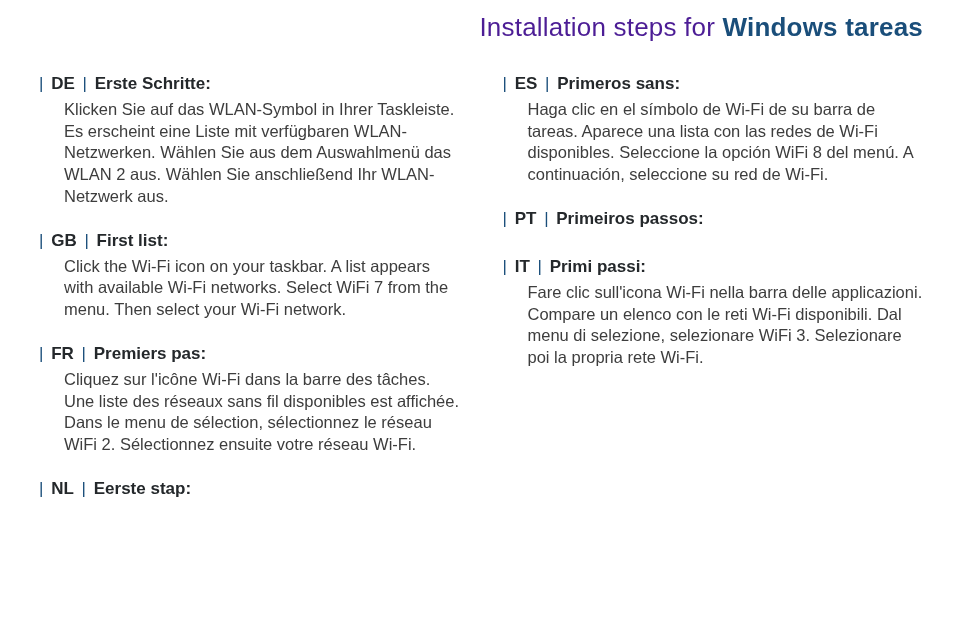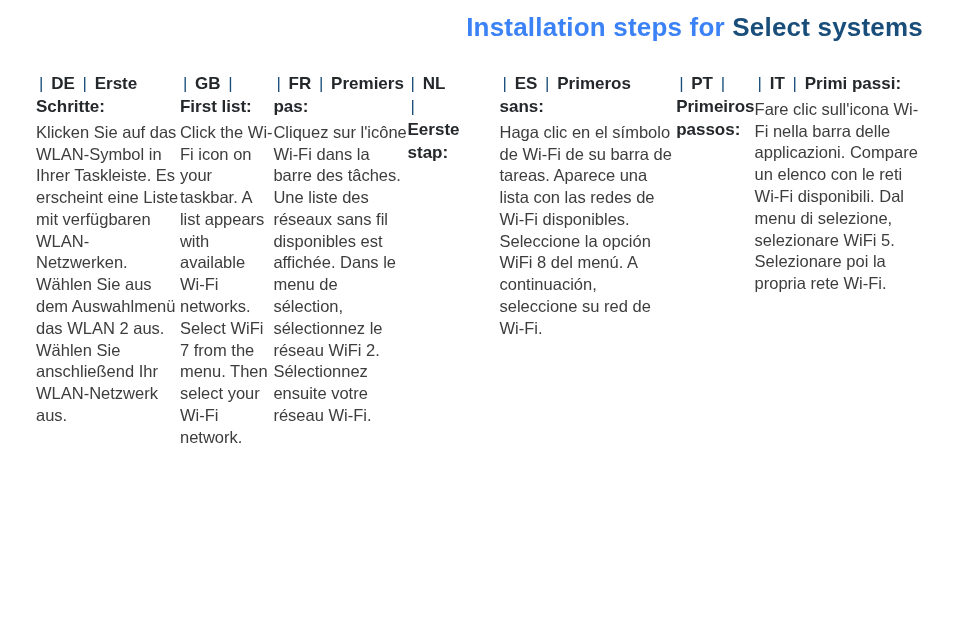--- a/index.html
+++ b/index.html
@@ -12,29 +12,30 @@
     padding: 12px 36px 0 36px;
     overflow: hidden;
   }
   .title {
     text-align: right;
     font-size: 26px;
     font-weight: 300;
     margin-bottom: 30px;
     letter-spacing: 0.2px;
   }
-  .title .thin { color: #3b82f6; font-weight: 700; }
+  .title .thin { color: #4c1d95; font-weight: 400; }
   .title .bold { color: #1a4e7a; font-weight: 600; }
   .columns {
     display: flex;
     gap: 40px;
   }
   .col {
     flex: 1;
     display: flex;
+    flex-direction: column;
   }
   .section { margin-bottom: 22px; }
   .heading {
     font-size: 17px;
     color: #24282b;
     margin-bottom: 3px;
     line-height: 1.35;
     font-weight: 400;
   }
   .heading .pipe {
@@ -48,27 +49,28 @@
   }
   .heading .label {
     font-weight: 600;
     color: #24282b;
   }
   .body {
     font-size: 16.5px;
     line-height: 1.32;
     color: #3d3d3d;
     font-weight: 300;
+    margin-left: 28px;
   }
 </style>
 </head>
 <body>
 
 <div class="title">
-  <span class="thin">Installation steps for </span><span class="bold">Select systems</span>
+  <span class="thin">Installation steps for </span><span class="bold">Windows tareas</span>
 </div>
 
 <div class="columns">
 
   <div class="col">
     <div class="section">
       <div class="heading"><span class="pipe">|</span> <span class="lang">DE</span> <span class="pipe">|</span> <span class="label">Erste Schritte:</span></div>
       <div class="body">Klicken Sie auf das WLAN-Symbol in Ihrer Taskleiste. Es erscheint eine Liste mit verfügbaren WLAN-Netzwerken. Wählen Sie aus dem Auswahlmenü das WLAN 2 aus. Wählen Sie anschließend Ihr WLAN-Netzwerk aus.</div>
     </div>
     <div class="section">
@@ -87,17 +89,17 @@
   <div class="col">
     <div class="section">
       <div class="heading"><span class="pipe">|</span> <span class="lang">ES</span> <span class="pipe">|</span> <span class="label">Primeros sans:</span></div>
       <div class="body">Haga clic en el símbolo de Wi-Fi de su barra de tareas. Aparece una lista con las redes de Wi-Fi disponibles. Seleccione la opción WiFi 8 del menú. A continuación, seleccione su red de Wi-Fi.</div>
     </div>
     <div class="section">
       <div class="heading"><span class="pipe">|</span> <span class="lang">PT</span> <span class="pipe">|</span> <span class="label">Primeiros passos:</span></div>
     </div>
     <div class="section">
       <div class="heading"><span class="pipe">|</span> <span class="lang">IT</span> <span class="pipe">|</span> <span class="label">Primi passi:</span></div>
-      <div class="body">Fare clic sull'icona Wi-Fi nella barra delle applicazioni. Compare un elenco con le reti Wi-Fi disponibili. Dal menu di selezione, selezionare WiFi 5. Selezionare poi la propria rete Wi-Fi.</div>
+      <div class="body">Fare clic sull'icona Wi-Fi nella barra delle applicazioni. Compare un elenco con le reti Wi-Fi disponibili. Dal menu di selezione, selezionare WiFi 3. Selezionare poi la propria rete Wi-Fi.</div>
     </div>
   </div>
 
 </div>
 
 </body></html>

